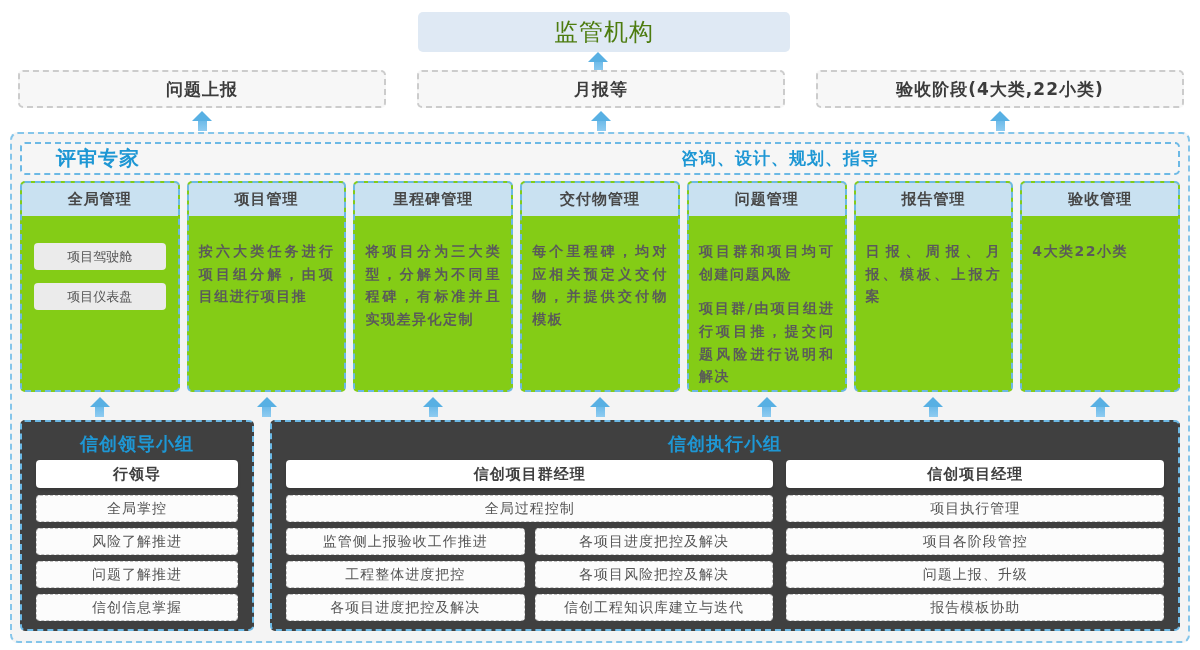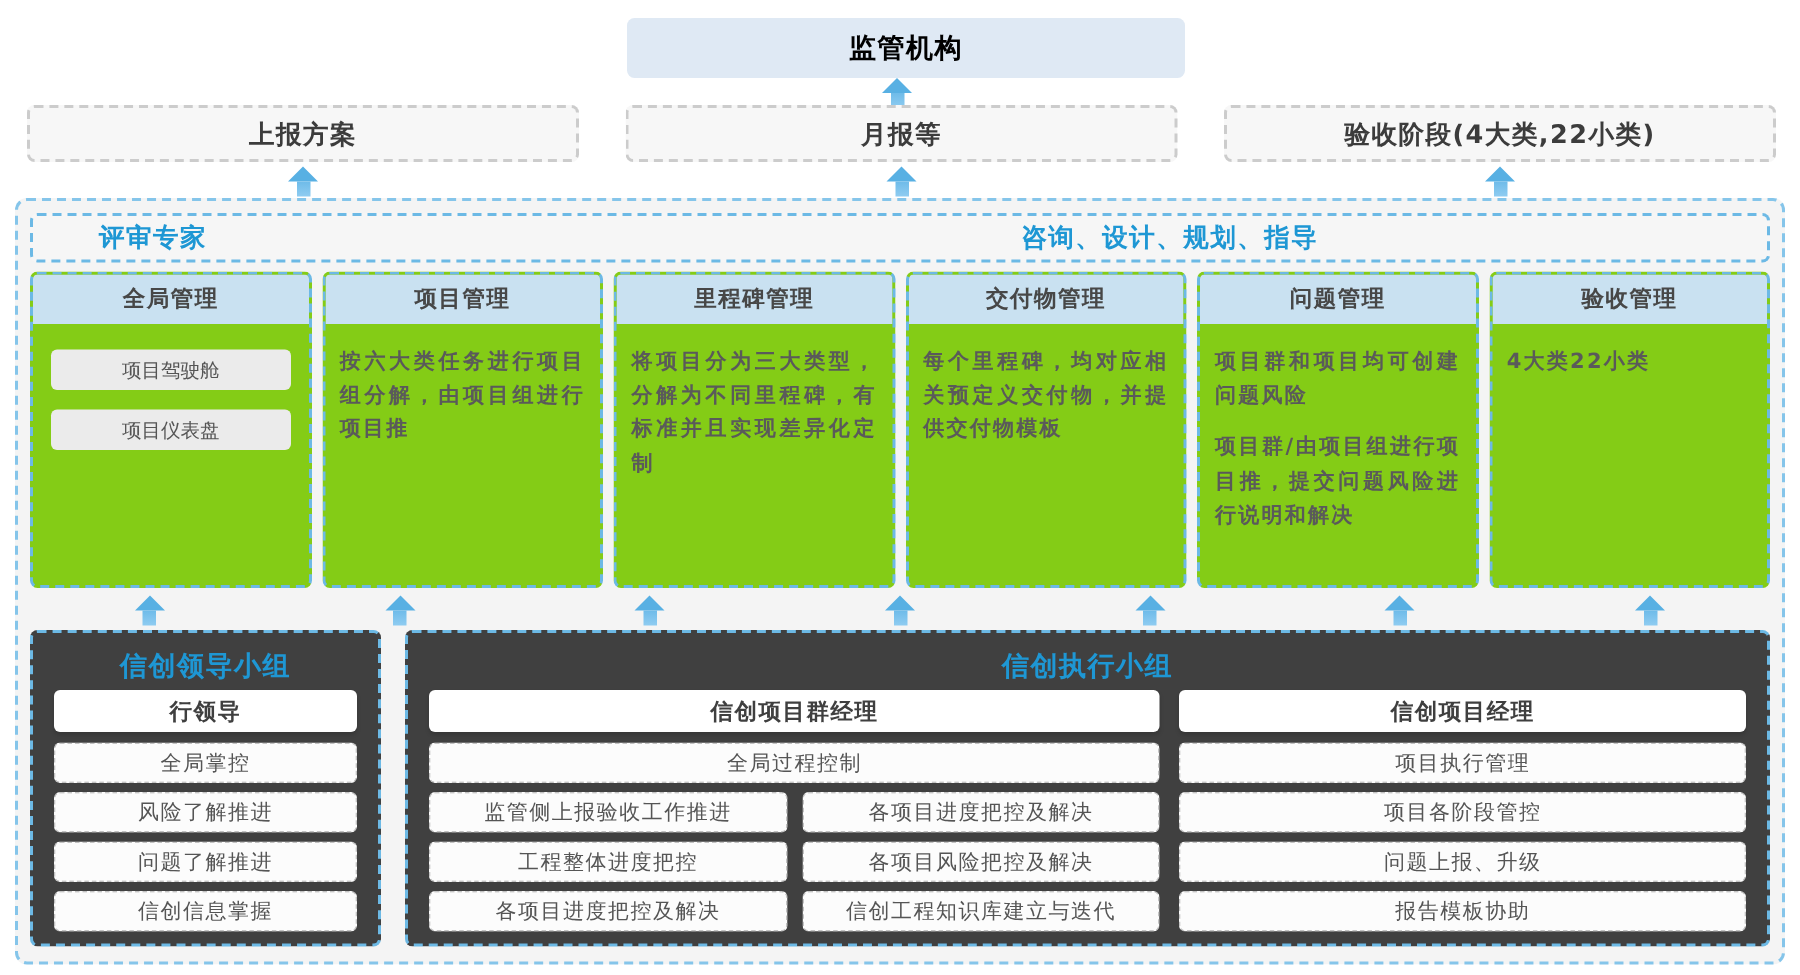--- a/index.html
+++ b/index.html
@@ -9,21 +9,21 @@
     width:1200px; height:650px; position:relative; overflow:hidden;
     color:#444;
   }
   .page { position:absolute; inset:0; }
 
   
   .regulator {
     position:absolute; left:418px; top:12px; width:372px; height:40px;
     background:#dfe9f4; border-radius:5px;
     display:flex; align-items:center; justify-content:center;
-    font-size:18px; font-weight:bold; color:#000000; letter-spacing:1px;
+    font-size:24px; font-weight:normal; color:#4d7c0f; letter-spacing:1px;
   }
   .top-row { position:absolute; left:18px; top:70px; width:1166px; height:38px;
     display:flex; justify-content:space-between; }
   .top-box {
     width:368px; height:38px; background:#f7f7f7;
     border:2px dashed #cccccc; border-radius:5px;
     display:flex; align-items:center; justify-content:center;
     font-size:17px; font-weight:bold; color:#3c3c3c; letter-spacing:1px;
   }
   .top-arrows { position:absolute; left:18px; top:111px; width:1166px; height:20px;
@@ -46,23 +46,23 @@
   
   .main {
     position:absolute; left:10px; top:132px; width:1180px; height:511px;
     background:#f4f4f4; border:2px dashed #85c5ea; border-radius:8px;
   }
   .expert-strip {
     position:absolute; left:8px; top:8px; width:1160px; height:33px;
     border:2px dashed #6cb9e5; border-radius:5px; background:#f6f6f6;
   }
   .expert-strip .left {
-    position:absolute; left:44px; top:0; height:100%;
+    position:absolute; left:34px; top:0; height:100%;
     display:flex; align-items:center;
-    font-size:17px; font-weight:bold; color:#1e97d4; letter-spacing:1px;
+    font-size:20px; font-weight:bold; color:#1e97d4; letter-spacing:1px;
   }
   .expert-strip .right {
     position:absolute; left:57%; top:0; height:100%;
     display:flex; align-items:center;
     font-size:17px; font-weight:bold; color:#1e97d4; letter-spacing:1px;
   }
 
   
   .columns {
     position:absolute; left:8px; top:47px; width:1160px; height:211px;
@@ -70,21 +70,21 @@
   }
   .col {
     flex:1; background:#84cc16; border:2px dashed #6cb9e5; border-radius:5px;
     overflow:hidden; display:flex; flex-direction:column;
   }
   .col .hd {
     height:33px; background:#c9e1f1; flex:0 0 33px;
     display:flex; align-items:center; justify-content:center;
     font-size:15px; font-weight:bold; color:#474747; letter-spacing:1px;
   }
-  .col .bd { padding:14px 10px; font-size:14px; color:#5a5a5a; }
+  .col .bd { padding:24px 10px; font-size:14px; color:#5a5a5a; }
   .col .bd p {
     line-height:1.62; letter-spacing:1.5px;
     text-align:justify; margin-bottom:12px;font-weight:bold;
   }
   .tag {
     height:27px; margin:3px 2px 13px 2px; background:#ebebeb; border-radius:4px;
     display:flex; align-items:center; justify-content:center;
     font-size:13px; color:#555;
   }
 
@@ -140,21 +140,21 @@
     <span>监管机构</span>
   </div>
 
   <div class="arrow-up arrow-mid-top">
     <div class="head"></div>
       <div class="stem"></div>
   </div>
 
   <div class="top-row">
     <div class="top-box">
-      <span>上报方案</span>
+      <span>问题上报</span>
     </div>
     <div class="top-box">
       <span>月报等</span>
     </div>
     <div class="top-box">
       <span>验收阶段(4大类,22小类)</span>
     </div>
   </div>
 
   <div class="top-arrows">
@@ -217,20 +217,26 @@
       </div>
 
       <div class="col">
         <div class="hd">问题管理</div>
         <div class="bd">
           <p>项目群和项目均可创建问题风险</p>
           <p>项目群/由项目组进行项目推，提交问题风险进行说明和解决</p>
         </div>
       </div>
 
+      <div class="col">
+        <div class="hd">报告管理</div>
+        <div class="bd">
+            <p>日报、周报、月报、模板、上报方案</p>
+          </div>
+      </div>
 
       <div class="col">
         <div class="hd">验收管理</div>
         <div class="bd">
             <p>4大类22小类</p>
           </div>
       </div>
 
     </div>
 

